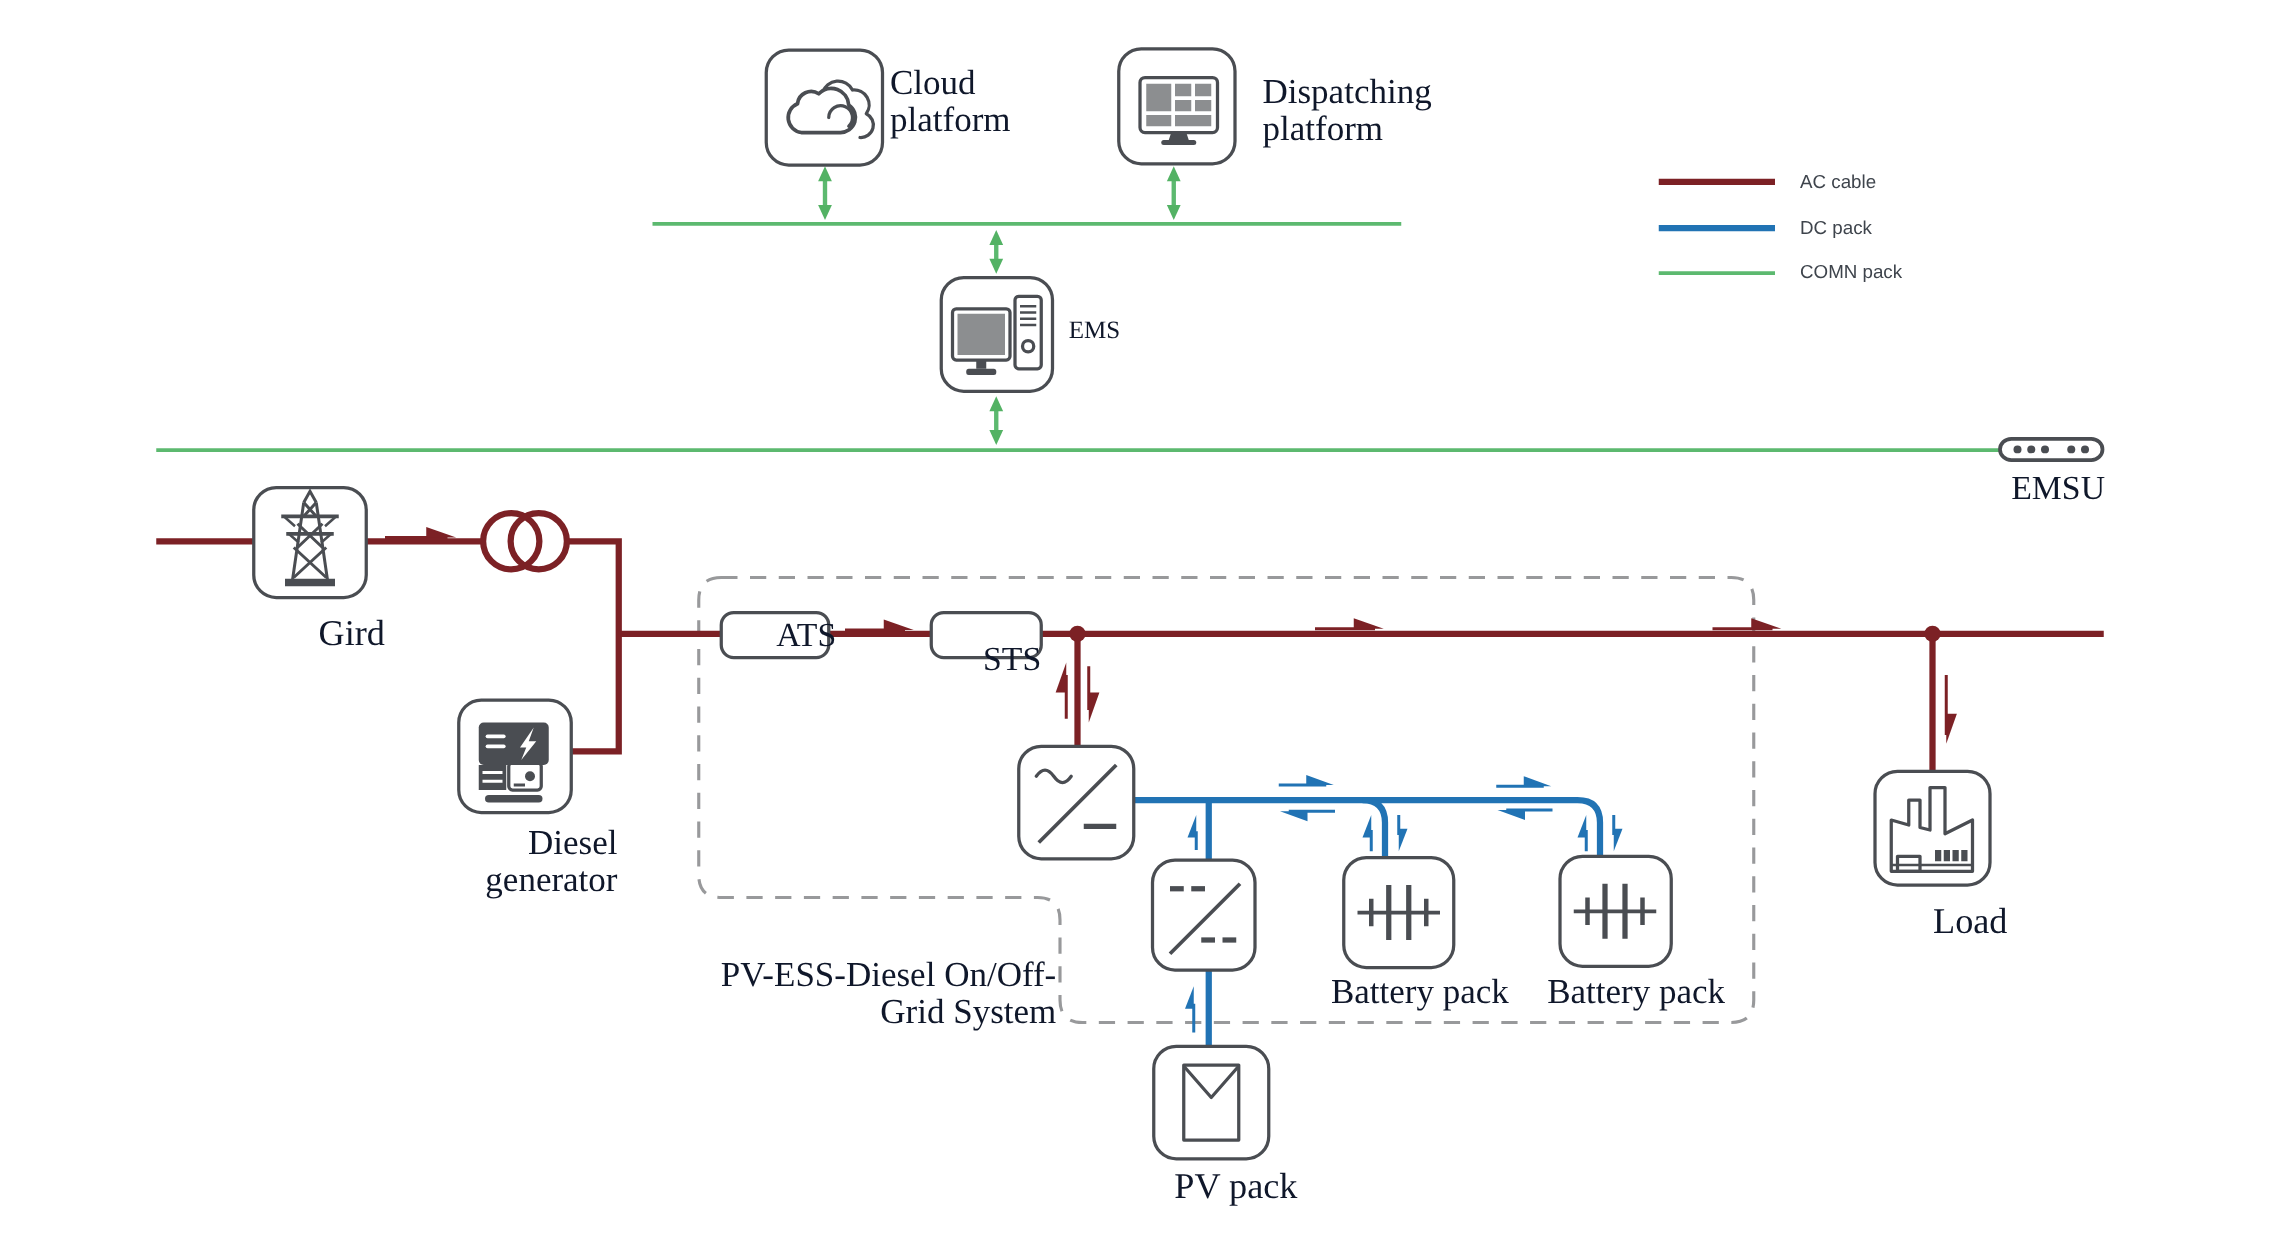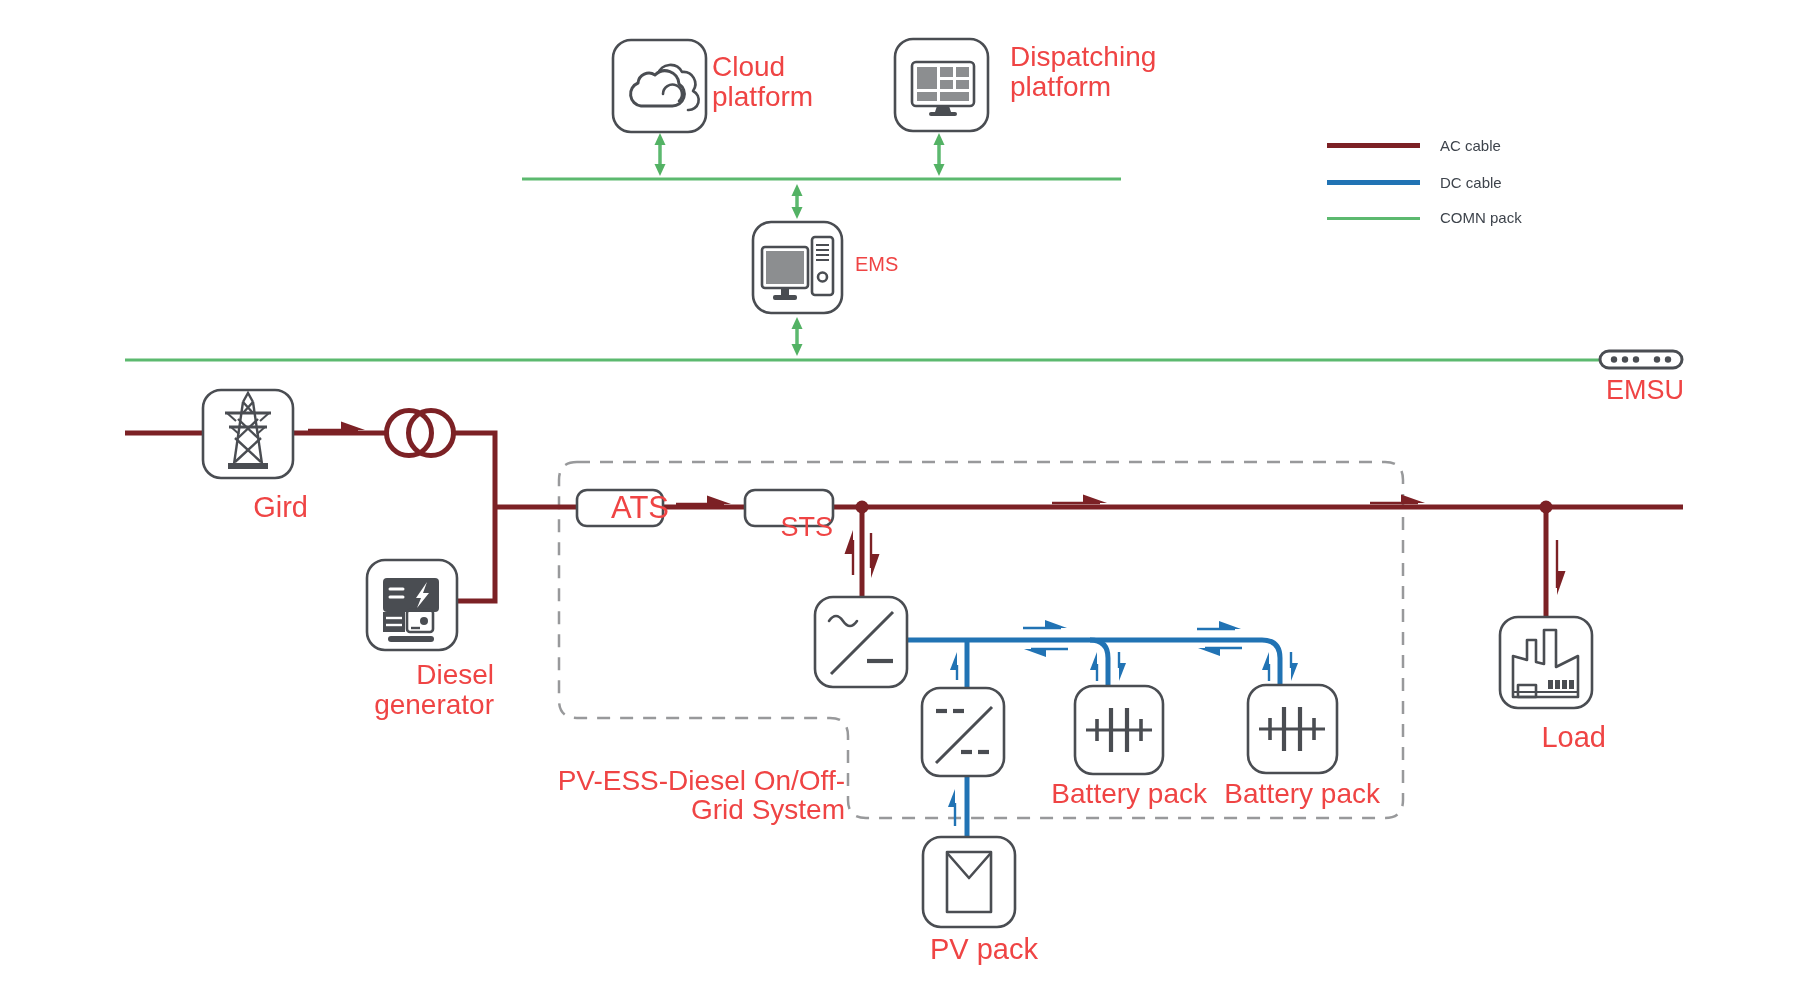--- a/index.html
+++ b/index.html
@@ -1,19 +1,19 @@
 <!DOCTYPE html>
 <html><head>
 <meta charset="utf-8">
 <style>
   html,body{margin:0;padding:0;background:#ffffff;}
   .stage{position:relative;width:1818px;height:994px;background:#ffffff;overflow:hidden;
          font-family:"Liberation Sans", sans-serif;}
   .stage svg{position:absolute;left:0;top:0;}
-  .lbl{position:absolute;color:#ef4444;font-size:28px;line-height:30px;}
+  .lbl{position:absolute;color:#0f172a;font-size:28px;line-height:30px;font-family:Liberation Serif, serif;}
   .lbl.center{text-align:right;}
   .legend-label{position:absolute;color:#3e444c;font-size:15px;line-height:26px;}
   .legend-swatch{position:absolute;left:1327px;width:93px;}
   
   .ac{stroke:#7c2125;}
   .dc{stroke:#2173b4;}
   .comn{stroke:#5cb96f;}
   .acf{fill:#7c2125;}
   .dcf{fill:#2173b4;}
   .grnf{fill:#53b264;}
@@ -291,35 +291,35 @@
       <rect x="1555" y="680" width="5" height="9"></rect>
       <rect x="1562" y="680" width="5" height="9"></rect>
       <rect x="1569" y="680" width="5" height="9"></rect>
     </g>
     <rect class="ic" x="1518" y="685" width="18" height="12" stroke-width="2.4"></rect>
     <line x1="1513" y1="692" x2="1578" y2="692" stroke="#4a4d52" stroke-width="2"></line>
   </g>
 </svg>
 
 <div class="lbl" style="left:712px;top:52px;width:130px;">Cloud platform</div>
-<div class="lbl" style="left:1010px;top:42px;width:160px;">Dispatching platform</div>
+<div class="lbl" style="left:1010px;top:59px;width:160px;">Dispatching platform</div>
 <div class="lbl" style="left:855px;top:249px;font-size:20px;">EMS</div>
 <div class="lbl center" style="left:1599px;top:375px;width:85px;font-size:27px;">EMSU</div>
 <div class="lbl center" style="left:188px;top:492px;width:120px;font-size:29px;">Gird</div>
 <div class="lbl center" style="left:330px;top:660px;width:164px;">Diesel generator</div>
-<div class="lbl center" style="left:577px;top:493px;width:92px;font-size:31px;">ATS</div>
+<div class="lbl center" style="left:577px;top:493px;width:92px;font-size:27px;">ATS</div>
 <div class="lbl center" style="left:745px;top:512px;width:88px;font-size:27px;">STS</div>
 <div class="lbl center" style="left:550px;top:766px;width:295px;line-height:29px;">PV-ESS-Diesel On/Off-Grid System</div>
 <div class="lbl center" style="left:1032px;top:779px;width:175px;">Battery pack</div>
 <div class="lbl center" style="left:1205px;top:779px;width:175px;">Battery pack</div>
 <div class="lbl center" style="left:898px;top:934px;width:140px;font-size:29px;">PV pack</div>
 <div class="lbl center" style="left:1486px;top:722px;width:120px;font-size:29px;">Load</div>
 
 <div>
   <div class="legend-swatch" style="top: 143px; height: 5px; background: rgb(124, 33, 37);"></div>
   <div class="legend-label" style="left:1440px;top:133px;">AC cable</div>
   <div class="legend-swatch" style="top: 180px; height: 5px; background: rgb(33, 115, 180);"></div>
-  <div class="legend-label" style="left:1440px;top:170px;">DC cable</div>
+  <div class="legend-label" style="left:1440px;top:170px;">DC pack</div>
   <div class="legend-swatch" style="top: 217px; height: 3px; background: rgb(92, 185, 111);"></div>
   <div class="legend-label" style="left:1440px;top:205px;">COMN pack</div>
 </div>
 
 </div>
 
 </body></html>

